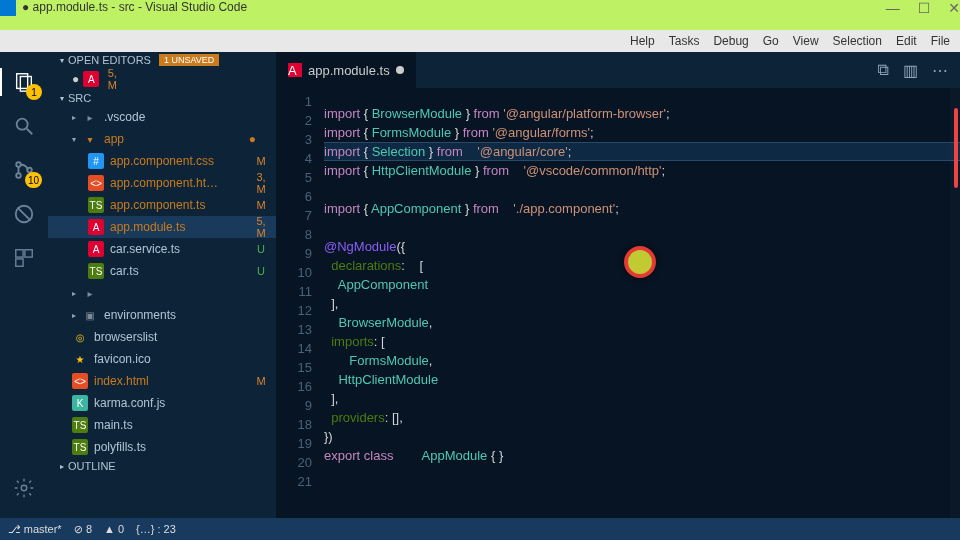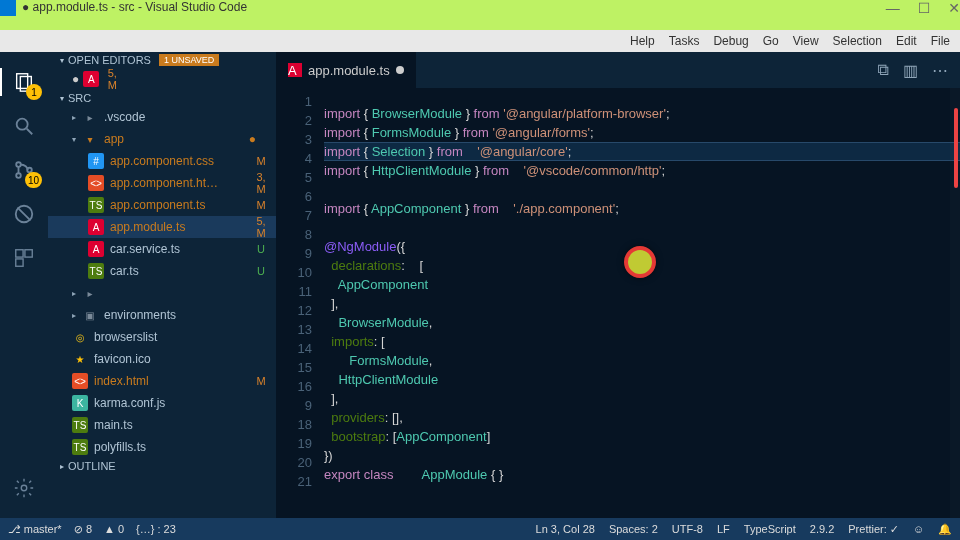--- a/index.html
+++ b/index.html
@@ -285,42 +285,30 @@
           <div class="ln"><span class="dec">@NgModule</span><span class="sym">({</span></div>
           <div class="ln"><span class="sym">  </span><span class="key">declarations</span><span class="sym">:    [</span></div>
           <div class="ln"><span class="sym">    </span><span class="cls">AppComponent</span></div>
           <div class="ln"><span class="sym">  ],</span></div>
           <div class="ln"><span class="sym">    </span><span class="cls">BrowserModule</span><span class="sym">,</span></div>
           <div class="ln"><span class="sym">  </span><span class="key">imports</span><span class="sym">: [</span></div>
           <div class="ln"><span class="sym">       </span><span class="cls">FormsModule</span><span class="sym">,</span></div>
           <div class="ln"><span class="sym">    </span><span class="cls">HttpClientModule</span></div>
           <div class="ln"><span class="sym">  ],</span></div>
           <div class="ln"><span class="sym">  </span><span class="key">providers</span><span class="sym">: [],</span></div>
-          <div class="ln"><span class="sym">  </span><span class="key">bootstrap</span><span class="sym">: [</span><span class="cls">AppComponent</span><span class="sym">]</span></div>
           <div class="ln"><span class="sym">})</span></div>
           <div class="ln"><span class="kw">export</span><span class="sym"> </span><span class="kw">class</span><span class="sym">        </span><span class="cls">AppModule</span><span class="sym"> { }</span></div>
           <div class="ln"></div>
           <div class="cursor-marker"></div>
       </div>
       <div class="minimap">
           <div class="thumb"></div>
         </div>
     </div>
   </div>
 </div>
 
 <div class="statusbar">
   <span>⎇ <span>master*</span></span>
   <span>⊘ 8</span>
   <span>▲ 0</span>
   <span>{…} : 23</span>
-  <div class="sbr">
-    <span>Ln 3, Col 28</span>
-    <span>Spaces: 2</span>
-    <span>UTF-8</span>
-    <span>LF</span>
-    <span>TypeScript</span>
-    <span>2.9.2</span>
-    <span>Prettier: ✓</span>
-    <span>☺</span>
-    <span>🔔</span>
-  </div>
 </div>
 
 </body></html>

